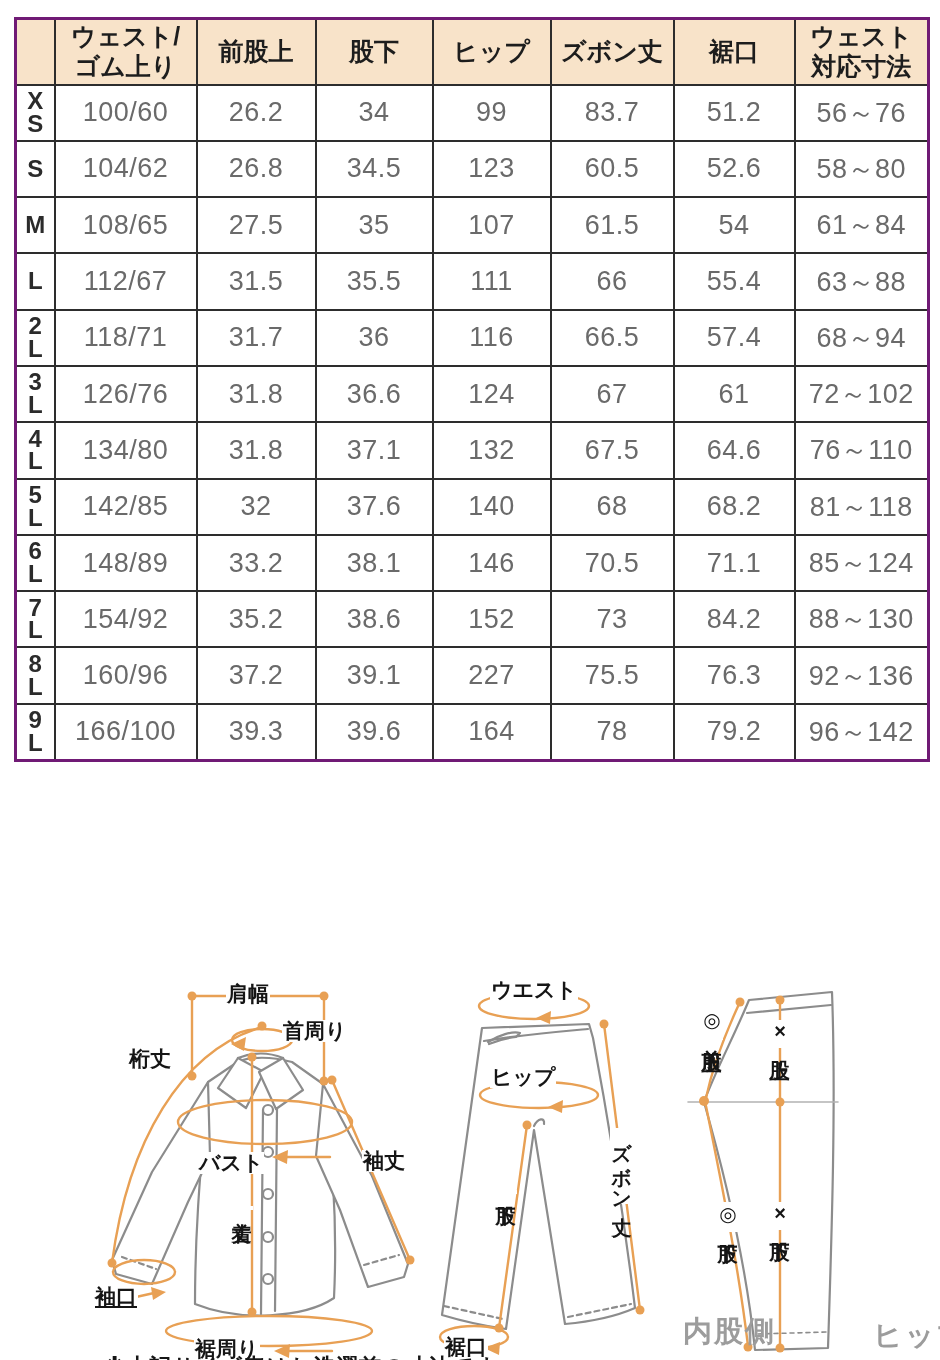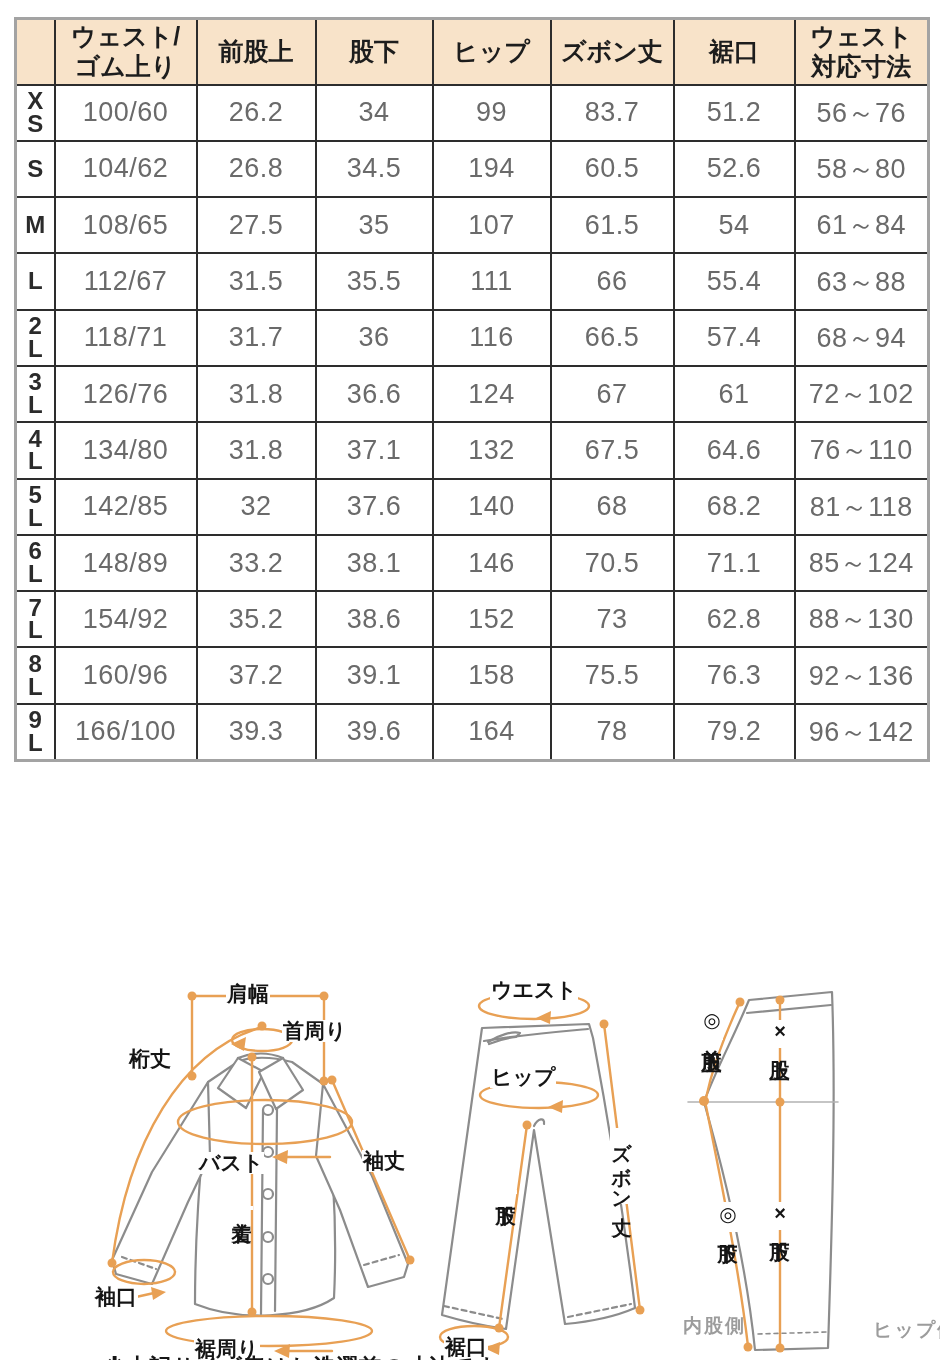--- a/index.html
+++ b/index.html
@@ -10,21 +10,21 @@
     font-family: "Liberation Sans", "DejaVu Sans", sans-serif;
     overflow: hidden;
   }
 
   
   table[data-name="size-table"] {
     border-collapse: collapse;
     table-layout: fixed;
     width: 913px;
     margin: 17px 0 0 14px;
-    border: 3px solid #a3a3a3;
+    border: 3px solid #701a75;
   }
   table[data-name="size-table"] th,
   table[data-name="size-table"] td {
     border: 2.5px solid #2d2d2d;
     text-align: center;
     vertical-align: middle;
     overflow: hidden;
   }
   thead th {
     background: #F8E3C9;
@@ -70,21 +70,21 @@
   }
   .vert {
     writing-mode: vertical-rl;
     text-orientation: upright;
     letter-spacing: 2px;
     font-size: 20px;
   }
   .gray-label {
     color: #9c9c9c;
     background: transparent;
-    font-size: 19px;
+    font-size: 29px;
     letter-spacing: 2px;
   }
   .note {
     position: absolute;
     left: 72px; top: 392px;
     font-size: 22px;
     font-weight: bold;
     color: #161616;
     letter-spacing: 1px;
   }
@@ -127,21 +127,21 @@
         <td data-name="measurement-cell">99</td>
         <td data-name="measurement-cell">83.7</td>
         <td data-name="measurement-cell">51.2</td>
         <td data-name="measurement-cell">56～76</td>
       </tr>
       <tr data-name="table-row">
         <th data-name="size-label-cell">S</th>
         <td data-name="measurement-cell">104/62</td>
         <td data-name="measurement-cell">26.8</td>
         <td data-name="measurement-cell">34.5</td>
-        <td data-name="measurement-cell">194</td>
+        <td data-name="measurement-cell">123</td>
         <td data-name="measurement-cell">60.5</td>
         <td data-name="measurement-cell">52.6</td>
         <td data-name="measurement-cell">58～80</td>
       </tr>
       <tr data-name="table-row">
         <th data-name="size-label-cell">M</th>
         <td data-name="measurement-cell">108/65</td>
         <td data-name="measurement-cell">27.5</td>
         <td data-name="measurement-cell">35</td>
         <td data-name="measurement-cell">107</td>
@@ -215,30 +215,30 @@
         <td data-name="measurement-cell">85～124</td>
       </tr>
       <tr data-name="table-row">
         <th data-name="size-label-cell">7
 L</th>
         <td data-name="measurement-cell">154/92</td>
         <td data-name="measurement-cell">35.2</td>
         <td data-name="measurement-cell">38.6</td>
         <td data-name="measurement-cell">152</td>
         <td data-name="measurement-cell">73</td>
-        <td data-name="measurement-cell">62.8</td>
+        <td data-name="measurement-cell">84.2</td>
         <td data-name="measurement-cell">88～130</td>
       </tr>
       <tr data-name="table-row">
         <th data-name="size-label-cell">8
 L</th>
         <td data-name="measurement-cell">160/96</td>
         <td data-name="measurement-cell">37.2</td>
         <td data-name="measurement-cell">39.1</td>
-        <td data-name="measurement-cell">158</td>
+        <td data-name="measurement-cell">227</td>
         <td data-name="measurement-cell">75.5</td>
         <td data-name="measurement-cell">76.3</td>
         <td data-name="measurement-cell">92～136</td>
       </tr>
       <tr data-name="table-row">
         <th data-name="size-label-cell">9
 L</th>
         <td data-name="measurement-cell">166/100</td>
         <td data-name="measurement-cell">39.3</td>
         <td data-name="measurement-cell">39.6</td>
@@ -342,21 +342,21 @@
       <polygon data-name="hem-opening-arrowhead" points="452,388 468,382 467,395"></polygon>
     </g>
   </svg>
 
   <span class="dlabel" style="left:194px; top:23px;" data-name="shirt-shoulder-width-label">肩幅</span>
   <span class="dlabel" style="left:250px; top:60px;" data-name="shirt-neck-label">首周り</span>
   <span class="dlabel" style="left:96px;  top:88px;" data-name="shirt-yuki-label">桁丈</span>
   <span class="dlabel" style="left:166px; top:192px;" data-name="shirt-bust-label">バスト</span>
   <span class="dlabel vert" style="left:198px; top:246px;" data-name="shirt-body-length-label">着丈</span>
   <span class="dlabel" style="left:330px; top:190px;" data-name="shirt-sleeve-length-label">袖丈</span>
-  <span class="dlabel" style="left:62px;  top:326px;" data-name="shirt-cuff-label">袖口</span>
+  <span class="dlabel" style="left:62px;  top:326px;text-decoration:underline;" data-name="shirt-cuff-label">袖口</span>
   <span class="dlabel" style="left:162px; top:378px;" data-name="shirt-hem-around-label">裾周り</span>
 
   <span class="dlabel" style="left:458px; top:19px;" data-name="pants-waist-label">ウエスト</span>
   <span class="dlabel" style="left:458px; top:106px;" data-name="pants-hip-label">ヒップ</span>
   <span class="dlabel vert" style="left:578px; top:168px;" data-name="pants-length-label">ズボン丈</span>
   <span class="dlabel vert" style="left:462px; top:230px;" data-name="pants-inseam-label">股下</span>
   <span class="dlabel" style="left:412px; top:376px;" data-name="pants-hem-label">裾口</span>
 
   <span class="dlabel vert" style="left:668px; top:48px;" data-name="side-front-rise-label">◎前股上</span>
   <span class="dlabel vert" style="left:736px; top:60px;" data-name="side-rise-label">×股上</span>

